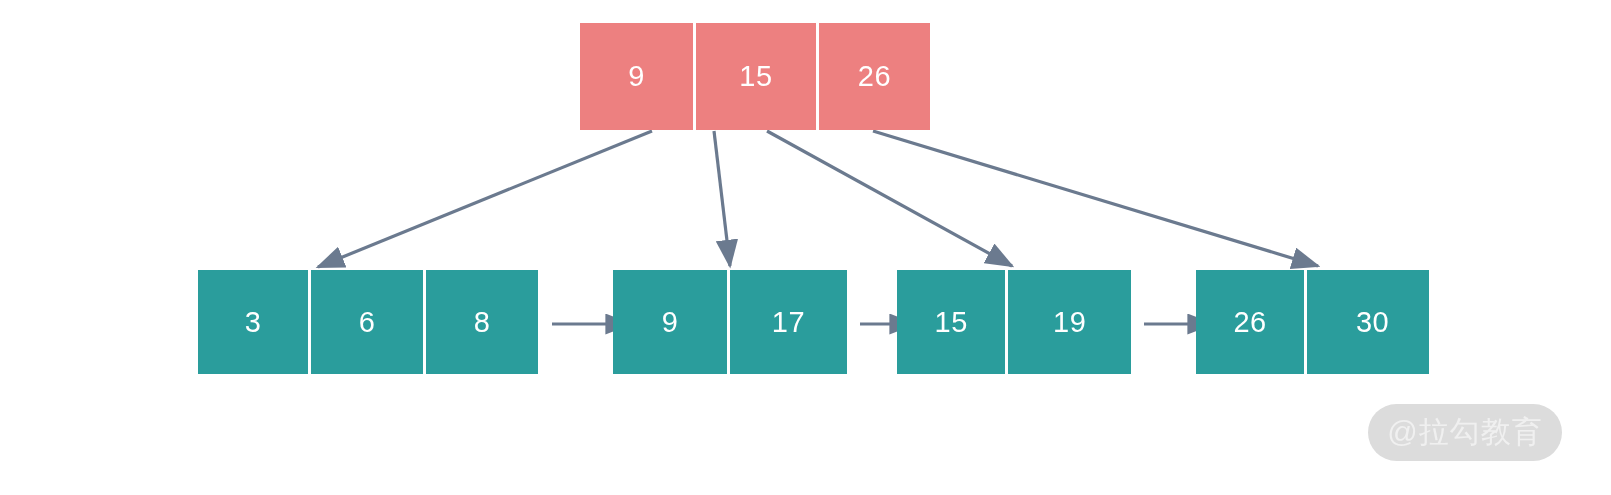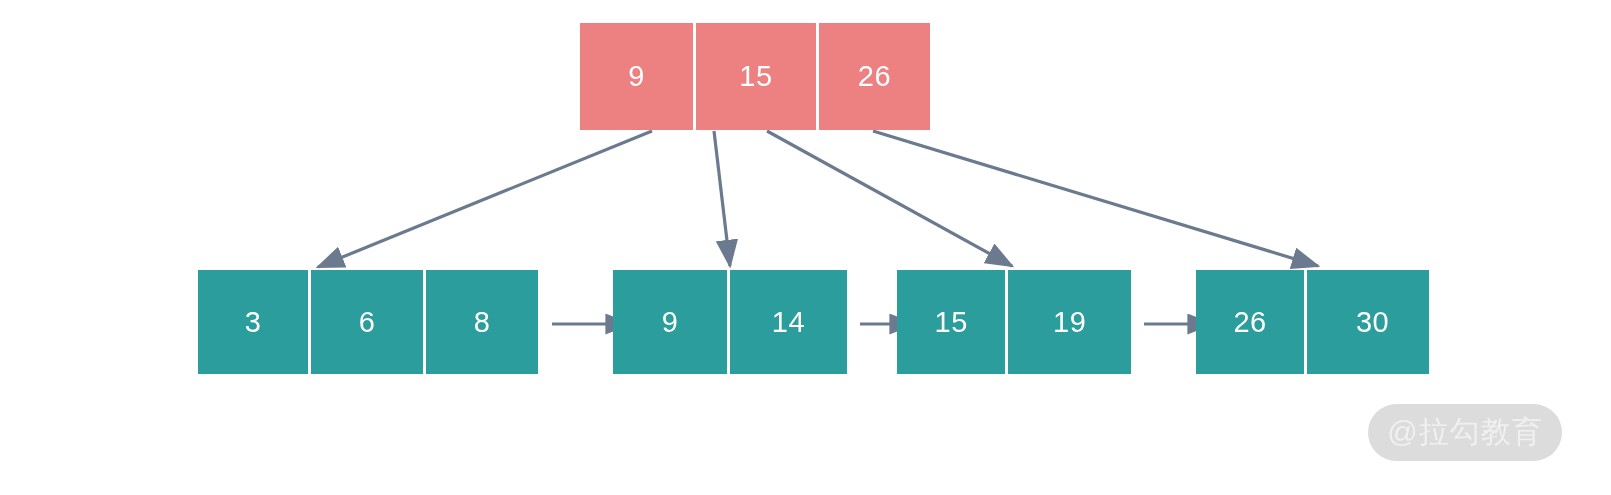--- a/index.html
+++ b/index.html
@@ -105,21 +105,21 @@
   </div>
 
   <div class="node node-leaf" style="left:198px; top:270px; width:340px; height:104px;">
     <div class="cell" style="width:113px;">3</div>
     <div class="cell" style="width:115px;">6</div>
     <div class="cell" style="width:112px;">8</div>
   </div>
 
   <div class="node node-leaf" style="left:613px; top:270px; width:234px; height:104px;">
     <div class="cell" style="width:117px;">9</div>
-    <div class="cell" style="width:117px;">14</div>
+    <div class="cell" style="width:117px;">17</div>
   </div>
 
   <div class="node node-leaf" style="left:897px; top:270px; width:234px; height:104px;">
     <div class="cell" style="width:116px;">15</div>
     <div class="cell" style="width:128px;">19</div>
   </div>
 
   <div class="node node-leaf" style="left:1196px; top:270px; width:233px; height:104px;">
     <div class="cell" style="width:117px;">26</div>
     <div class="cell" style="width:128px;padding-left:9px;">30</div>

